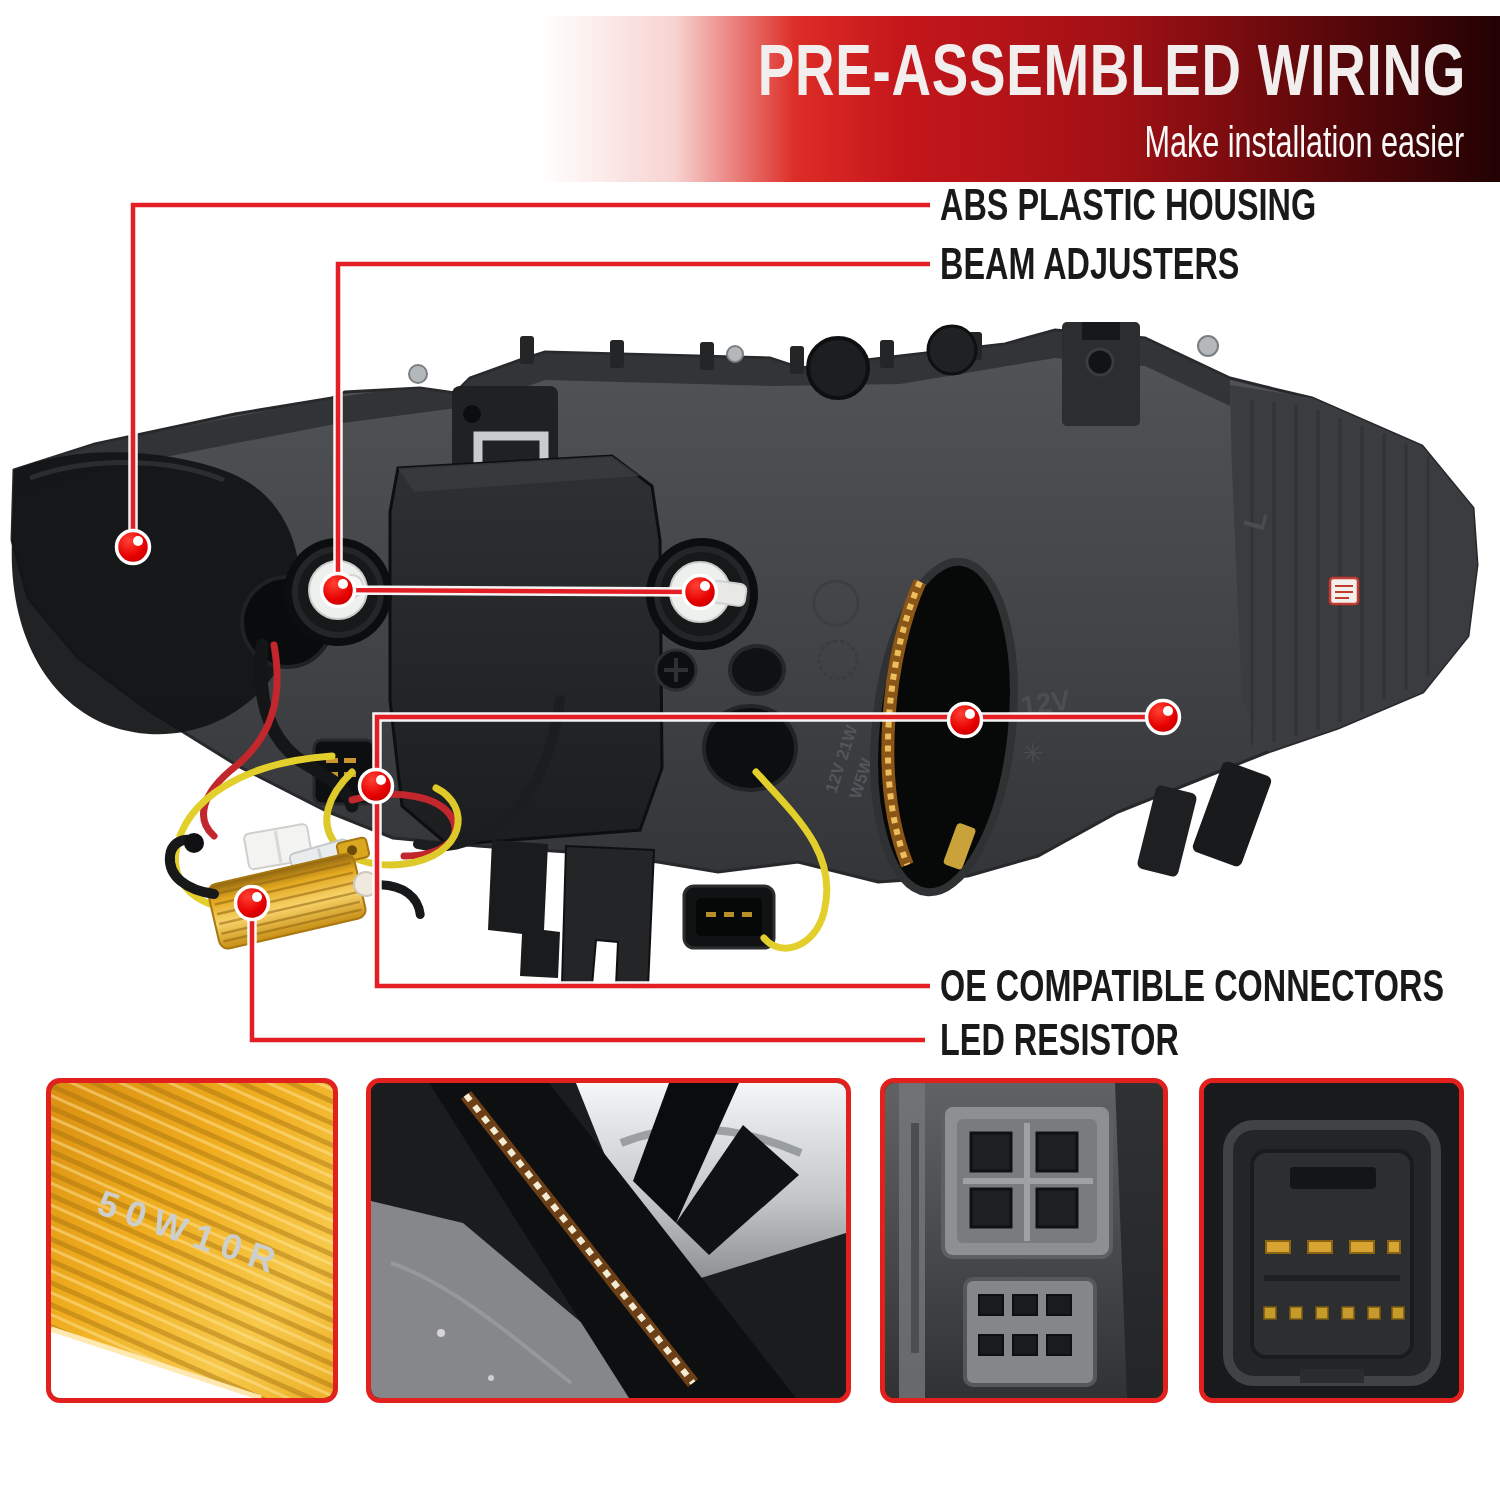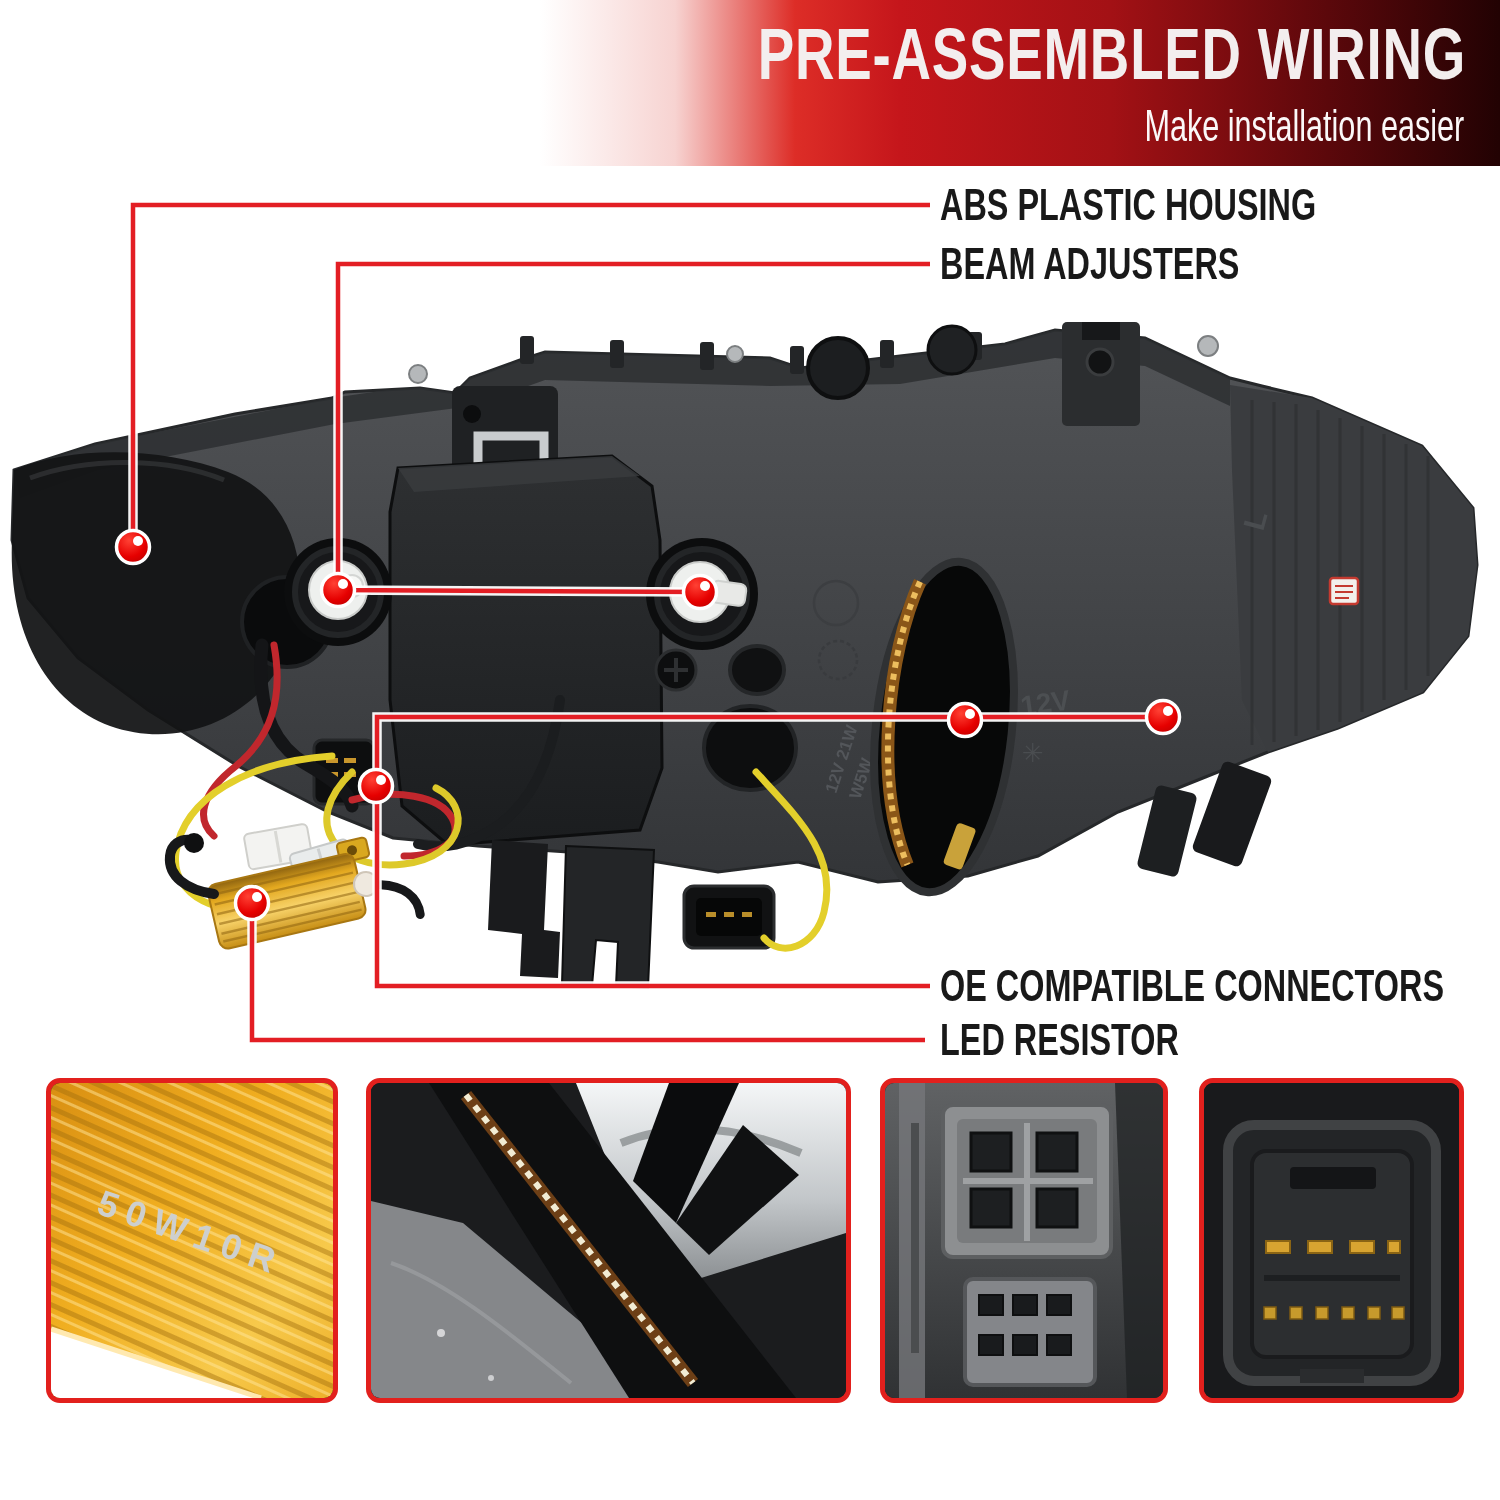--- a/index.html
+++ b/index.html
@@ -2,21 +2,21 @@
 <html><head>
 <meta charset="utf-8">
 <style>
   html,body{margin:0;padding:0;background:#ffffff;}
   .canvas{
     position:relative;width:1500px;height:1500px;background:#ffffff;overflow:hidden;
     font-family:"Liberation Sans","DejaVu Sans",sans-serif;
   }
   
   .banner{
-    position:absolute;left:0;top:0;width:1500px;height:166px;
+    position:absolute;left:0;top:16px;width:1500px;height:166px;
     background:linear-gradient(90deg,
       #ffffff 0%,#ffffff 36%,#f7d3d1 45%,#dd2d27 53%,#c5161b 60%,
       #a31115 74%,#54070a 90%,#220203 100%);
   }
   .banner-title{
     position:absolute;right:34px;top:12px;height:84px;line-height:84px;
     font-size:72px;font-weight:700;color:#f3eeee;white-space:nowrap;
     transform:scaleX(.76);transform-origin:100% 50%;letter-spacing:1px;
   }
   .banner-sub{

